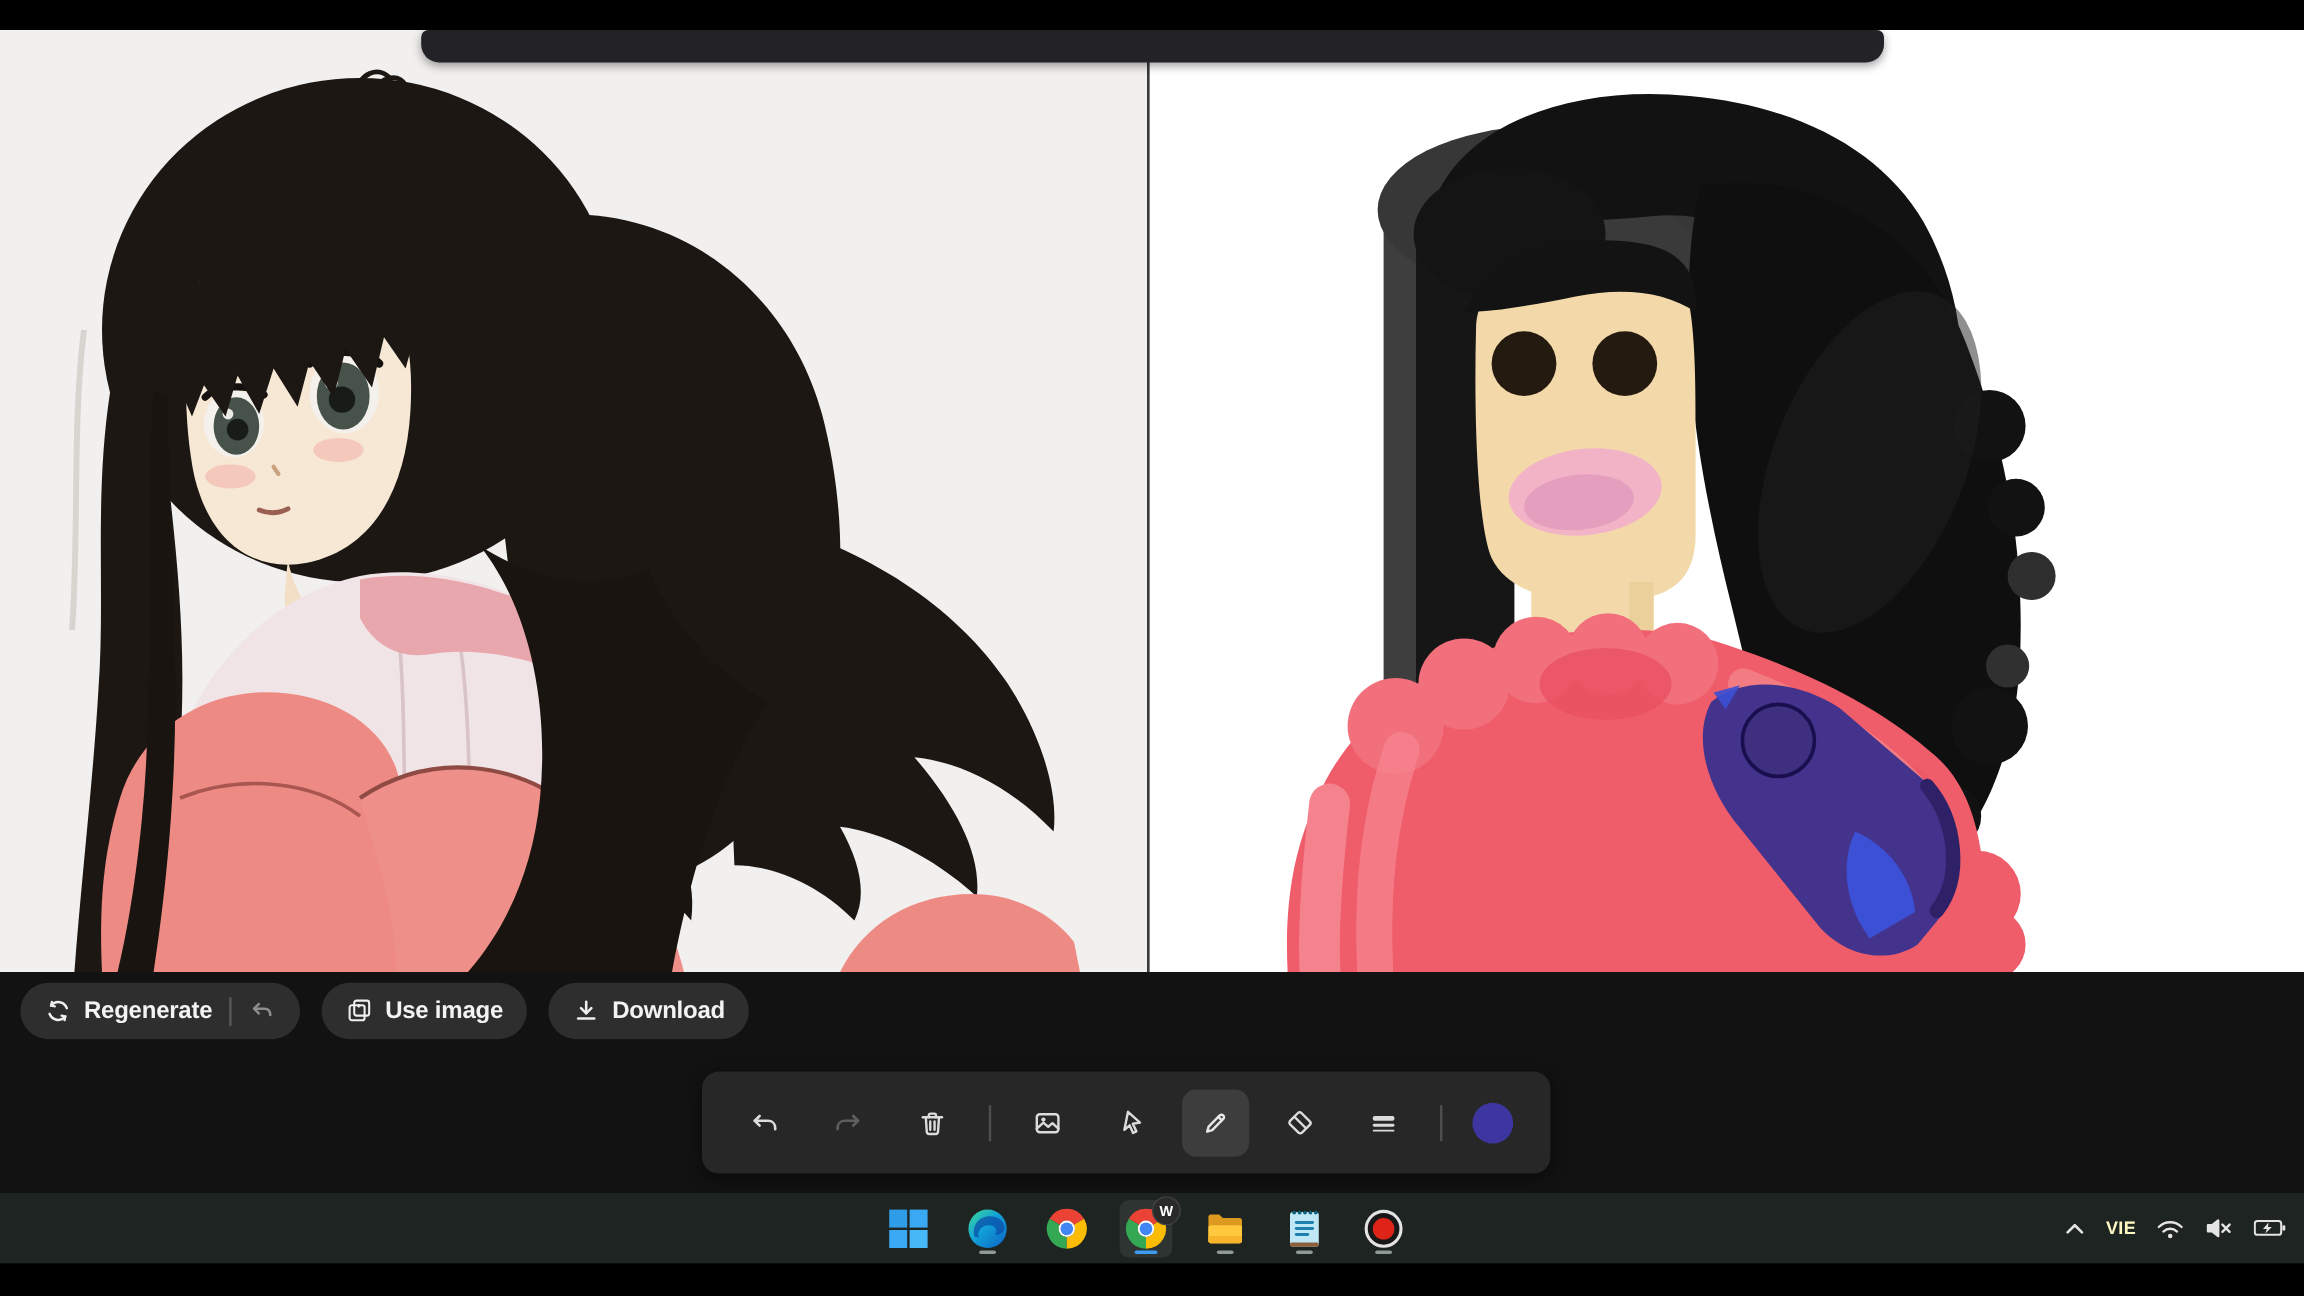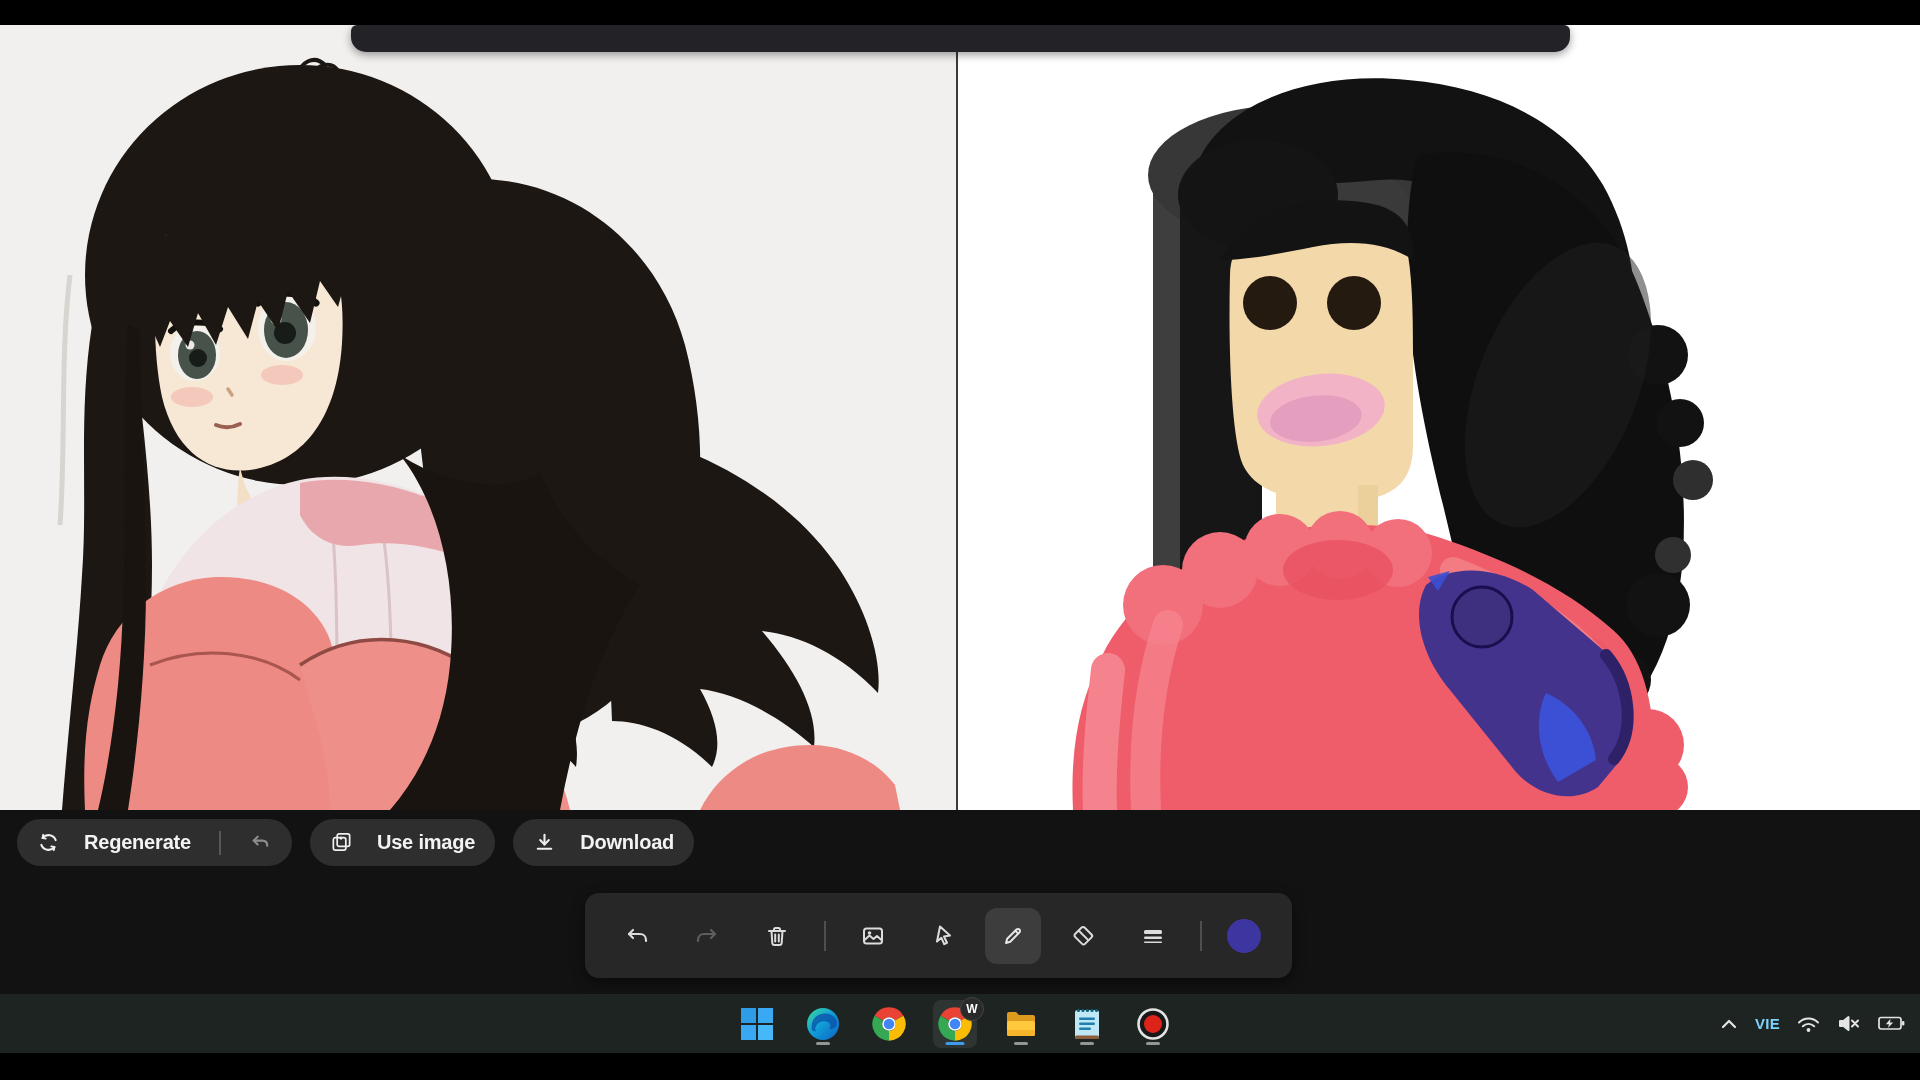--- a/index.html
+++ b/index.html
@@ -10,42 +10,42 @@
   .topbar{position:absolute;left:351px;top:25px;width:1219px;height:27px;background:#232327;
           border-radius:6px 6px 15px 15px;box-shadow:0 3px 8px rgba(0,0,0,.38);z-index:5;}
   
   .canvas-area{position:absolute;left:0;top:25px;width:1920px;height:785px;}
   .pane-left{position:absolute;left:0;top:0;width:956px;height:785px;background:#f2f0ef;overflow:hidden;}
   .divider{position:absolute;left:956px;top:0;width:2px;height:785px;background:#3b3b3b;}
   .pane-right{position:absolute;left:958px;top:0;width:962px;height:785px;background:#ffffff;overflow:hidden;}
   
   .bottom-panel{position:absolute;left:0;top:810px;width:1920px;height:184px;background:#121212;}
   .action-buttons{position:absolute;left:17px;top:9px;display:flex;gap:18px;height:47px;}
-  .btn{display:flex;align-items:center;gap:24px;background:#2e2e2e;border-radius:24px;
+  .btn{display:flex;align-items:center;gap:10px;background:#2e2e2e;border-radius:24px;
        padding:0 20px;color:#f3f3f3;font-size:20px;font-weight:700;letter-spacing:-.2px;cursor:default;}
   .pill-sep{width:2px;height:24px;background:#585858;margin:0 4px;}
   
   .edit-toolbar{position:absolute;left:585px;top:83px;width:707px;height:85px;background:#272727;
        border-radius:14px;display:flex;align-items:center;padding:0 24px;box-sizing:border-box;gap:14px;
        box-shadow:0 4px 14px rgba(0,0,0,.45);}
   .tool{width:56px;height:56px;display:flex;align-items:center;justify-content:center;border-radius:12px;flex:0 0 auto;}
   .tool.active{background:#3d3d3d;}
   .tb-sep{width:2px;height:30px;background:#4e4e4e;margin:0 5px;flex:0 0 auto;}
   .swatch{width:34px;height:34px;border-radius:50%;flex:0 0 auto;margin-left:6px;}
   
   .taskbar{position:absolute;left:0;top:994px;width:1920px;height:59px;background:#1e2422;overflow:hidden;}
   .task-icons{position:absolute;left:735px;top:0;height:59px;display:flex;align-items:center;gap:22px;}
   .task-app{position:relative;width:44px;height:48px;display:flex;align-items:center;justify-content:center;border-radius:8px;}
   .task-app.boxed{background:#2d3431;}
   .run-dot{position:absolute;bottom:3px;left:50%;transform:translateX(-50%);width:14px;height:3px;border-radius:2px;background:#8f9a96;}
   .run-dot.active{width:19px;background:#3d9bf0;}
   .badge{position:absolute;top:-3px;right:-7px;width:22px;height:22px;border-radius:50%;background:#2a2a2a;
          border:1px solid #444;color:#fff;font-size:12px;font-weight:700;display:flex;align-items:center;justify-content:center;}
   .tray{position:absolute;left:1720px;top:0;height:59px;display:flex;align-items:center;gap:17px;}
-  .tray-lang{color:#7dd3fc;font-size:15px;font-weight:700;letter-spacing:.3px;}
+  .tray-lang{color:#fef9c3;font-size:15px;font-weight:700;letter-spacing:.3px;}
   .bottom-strip{position:absolute;left:0;top:1053px;width:1920px;height:27px;background:#000;}
   svg{display:block;}
 </style>
 </head>
 <body>
 
 <div class="screen">
 
   <div class="top-strip"></div>
   <div class="topbar"></div>

